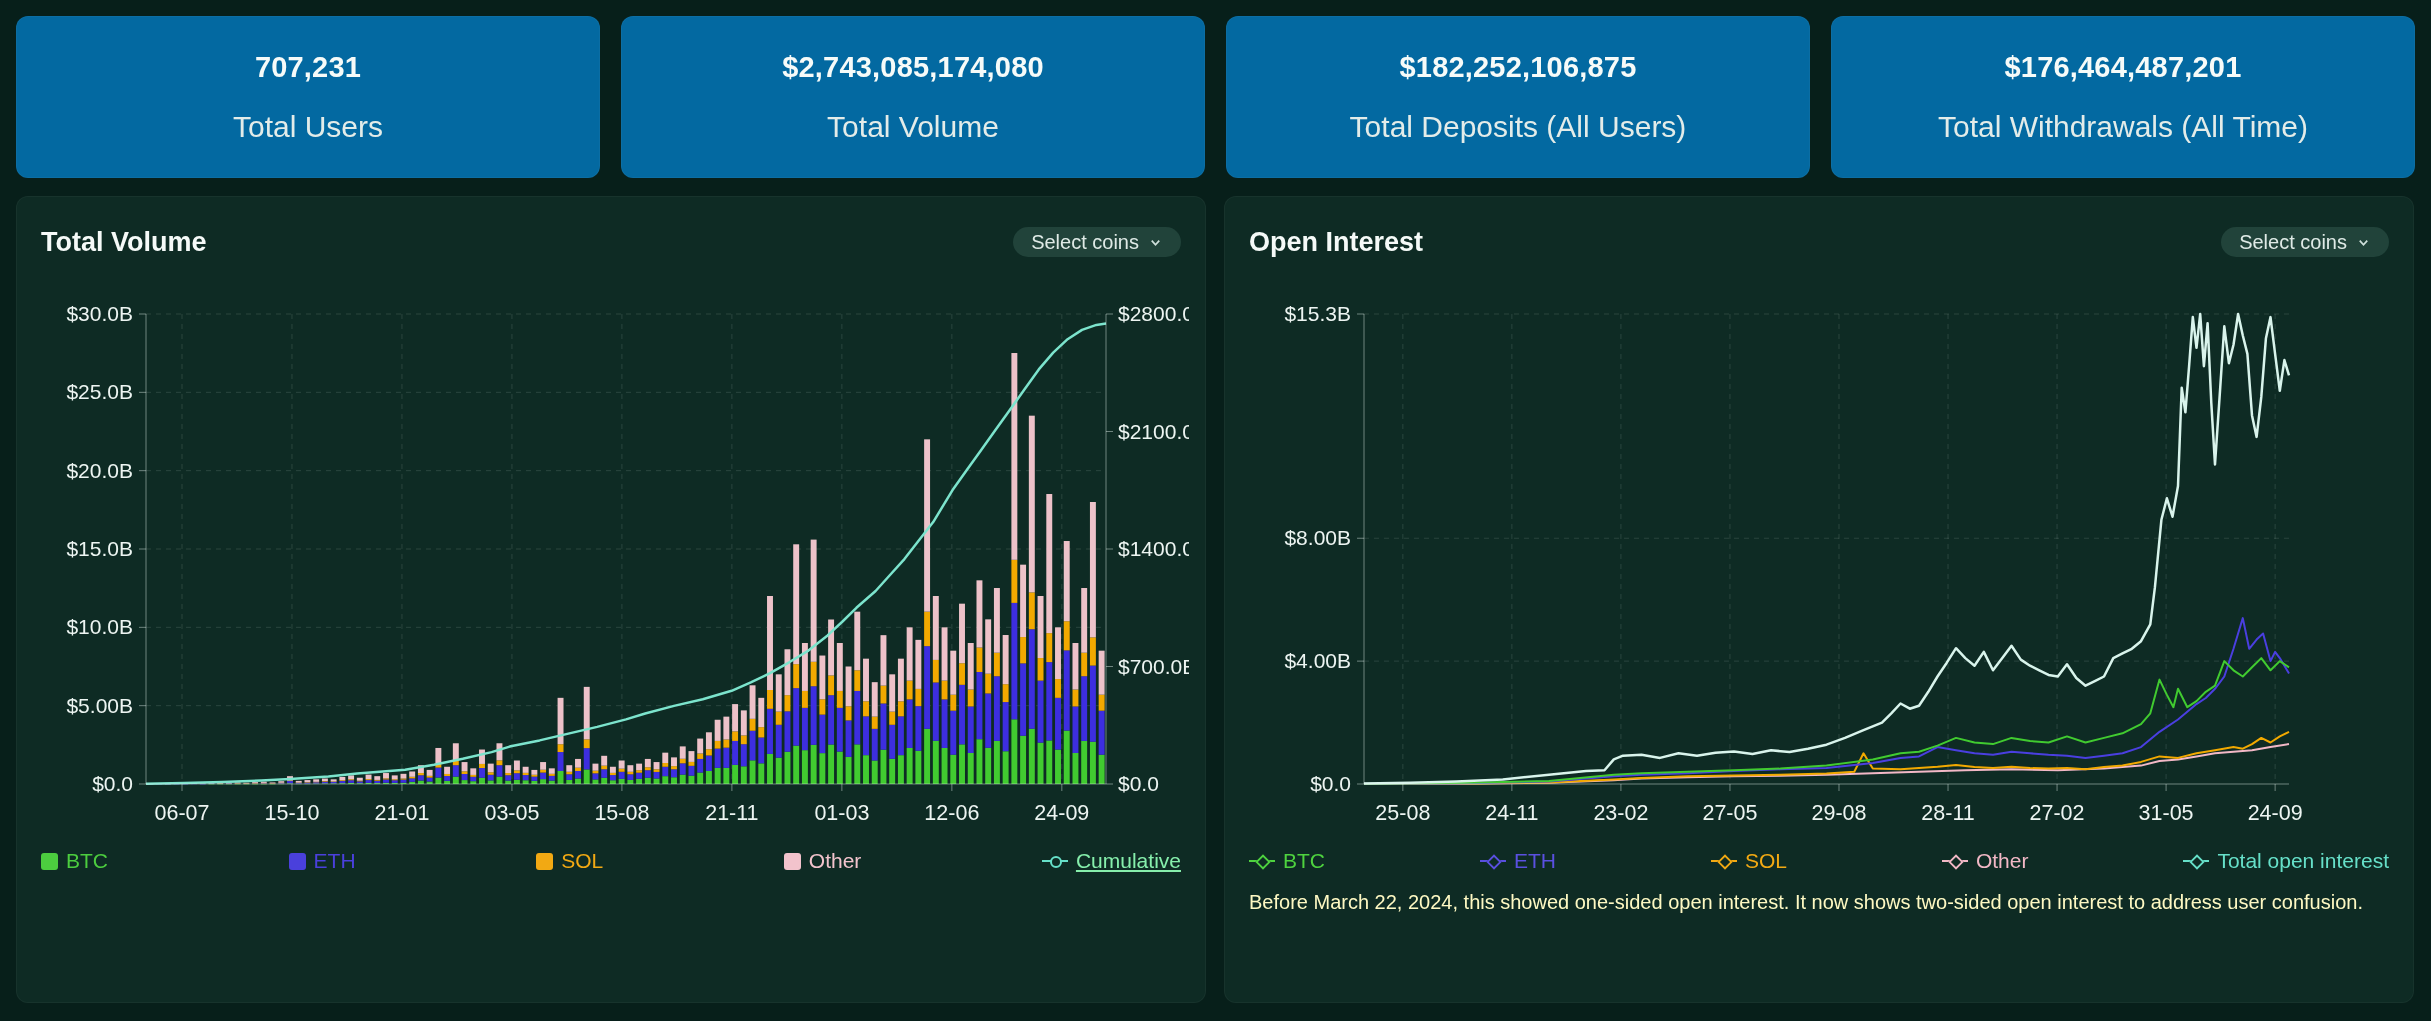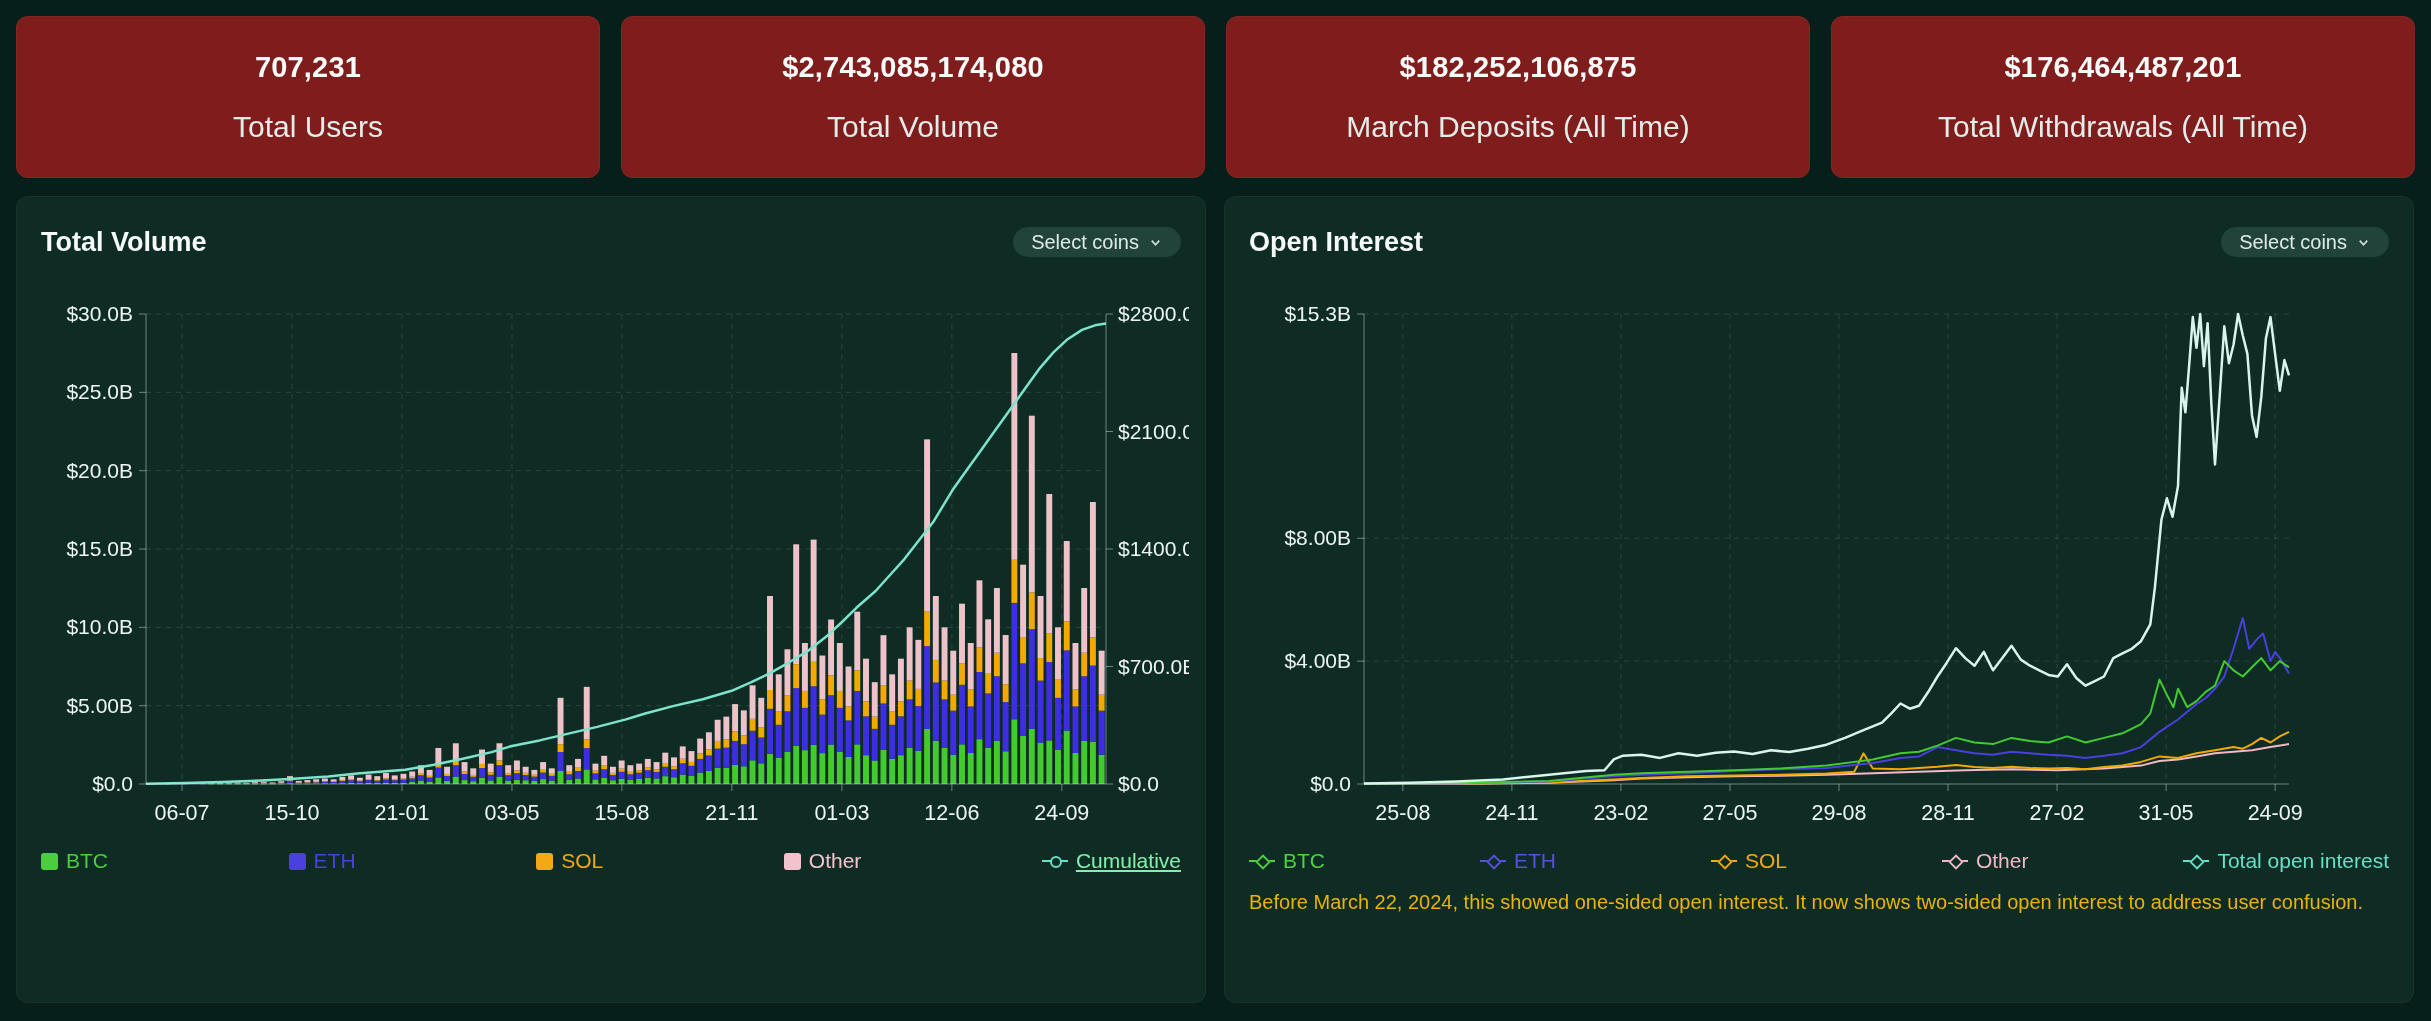--- a/index.html
+++ b/index.html
@@ -3,21 +3,21 @@
 <meta charset="utf-8">
 <style>
   html,body{margin:0;padding:0;background:#071f1a;}
   .page{
     width:2431px;height:1021px;box-sizing:border-box;
     background:#071f1a;padding:16px 16px 0 16px;
     font-family:"Liberation Sans",sans-serif;color:#f2f8f5;overflow:hidden;
   }
   .stats-row{display:flex;gap:21px;margin-bottom:18px;}
   .stat-card{
-    flex:1;height:162px;background:#7f1d1d;border:1px solid rgba(255,255,255,0.04);
+    flex:1;height:162px;background:#0369a1;border:1px solid rgba(255,255,255,0.04);
     border-radius:12px;display:flex;flex-direction:column;align-items:center;
     justify-content:center;gap:26px;box-sizing:border-box;
   }
   .stat-value{font-size:29px;font-weight:700;color:#f6fbf9;letter-spacing:0.2px;}
   .stat-label{font-size:30px;color:#e3ece9;}
   .charts-row{display:flex;gap:18px;}
   .panel{
     width:1190px;height:807px;background:#0e2b24;border:1px solid rgba(255,255,255,0.04);
     border-radius:12px;box-sizing:border-box;padding:22px 0 22px 24px;overflow:hidden;
   }
@@ -32,39 +32,39 @@
   svg{overflow:hidden;display:block;}
   svg text{font-family:"Liberation Sans",sans-serif;fill:#edf5f2;}
   .legend{display:flex;justify-content:space-between;align-items:center;gap:28px;margin-top:8px;height:32px;padding-right:24px;}
   .legend-item{display:flex;align-items:center;gap:8px;font-size:21px;cursor:pointer;}
   .swatch{width:17px;height:17px;border-radius:3px;display:inline-block;}
   .lmark{position:relative;width:26px;height:10px;display:inline-block;}
   .lmark .bar{position:absolute;left:0;top:4px;width:26px;height:2px;}
   .lmark .dot{position:absolute;left:8px;top:0;width:8px;height:8px;border-width:2px;border-style:solid;background:#0e2b24;box-sizing:content-box;}
   .dot.circle{border-radius:50%;}
   .dot.diamond{transform:rotate(45deg) scale(0.9);}
-  .note{margin:10px 28px 0 0;font-size:20px;line-height:1.5;color:#eab308;max-width:1120px;}
+  .note{margin:10px 28px 0 0;font-size:20px;line-height:1.5;color:#fef9c3;max-width:1120px;}
 </style>
 </head>
 <body>
 
 <div class="page">
 
   <div class="stats-row">
     <div class="stat-card">
       <div class="stat-value">707,231</div>
       <div class="stat-label">Total Users</div>
     </div>
     <div class="stat-card">
       <div class="stat-value">$2,743,085,174,080</div>
       <div class="stat-label">Total Volume</div>
     </div>
     <div class="stat-card">
       <div class="stat-value">$182,252,106,875</div>
-      <div class="stat-label">March Deposits (All Time)</div>
+      <div class="stat-label">Total Deposits (All Users)</div>
     </div>
     <div class="stat-card">
       <div class="stat-value">$176,464,487,201</div>
       <div class="stat-label">Total Withdrawals (All Time)</div>
     </div>
   </div>
 
   <div class="charts-row">
 
     <section class="panel">

